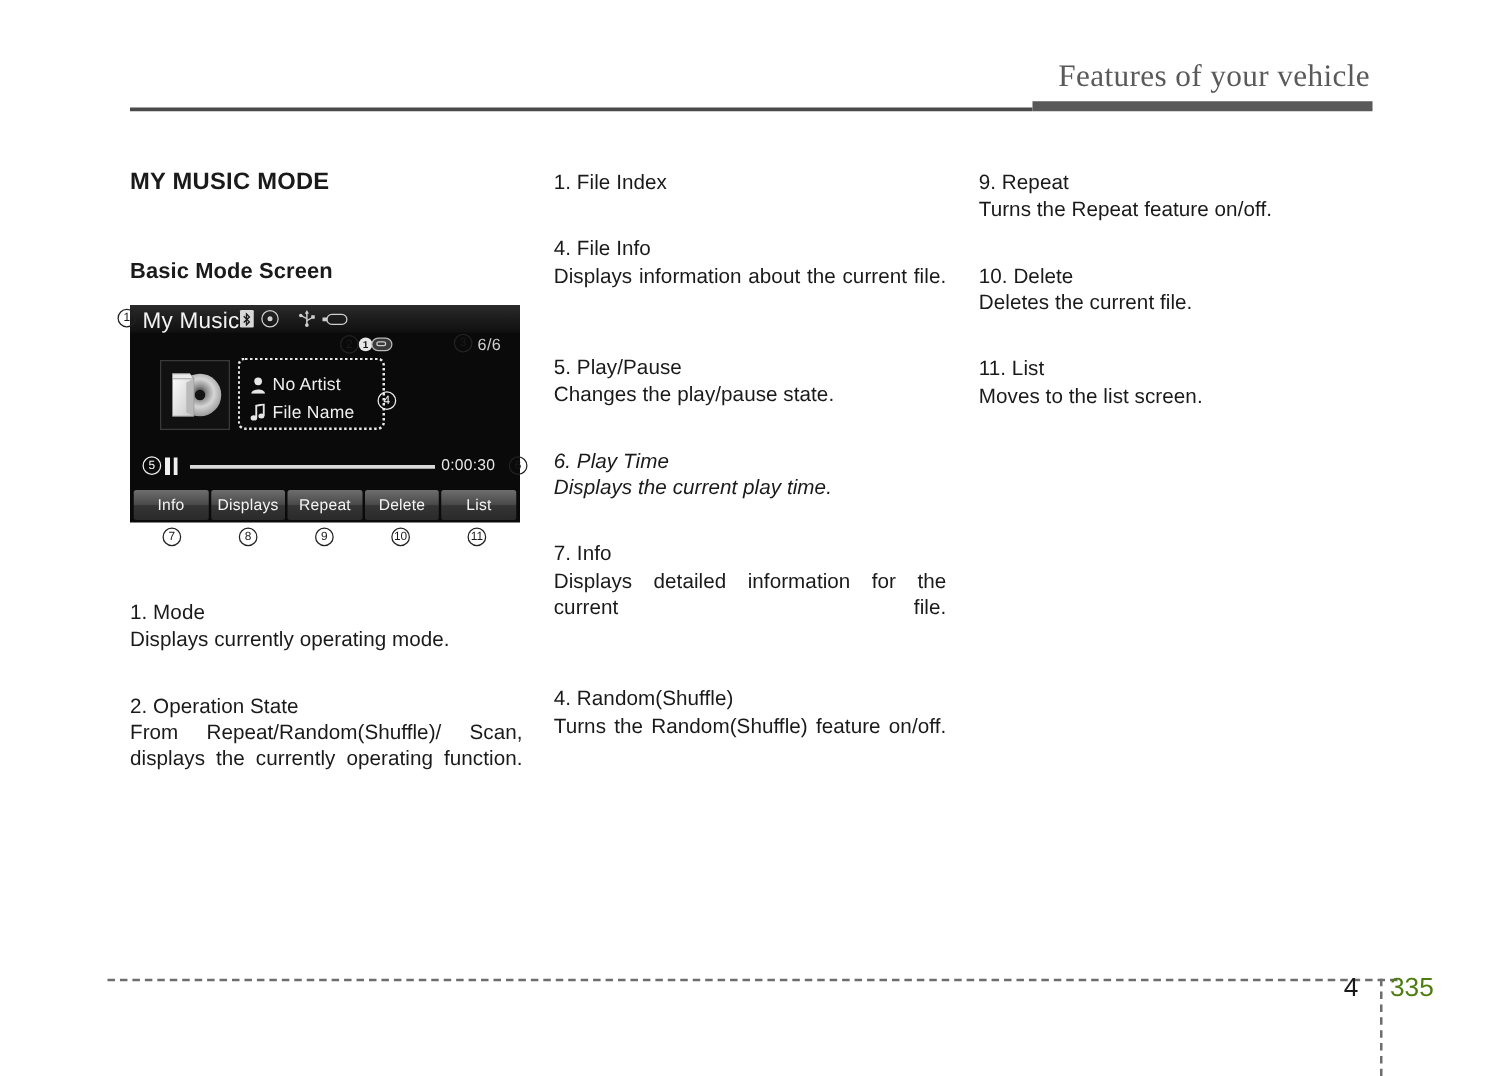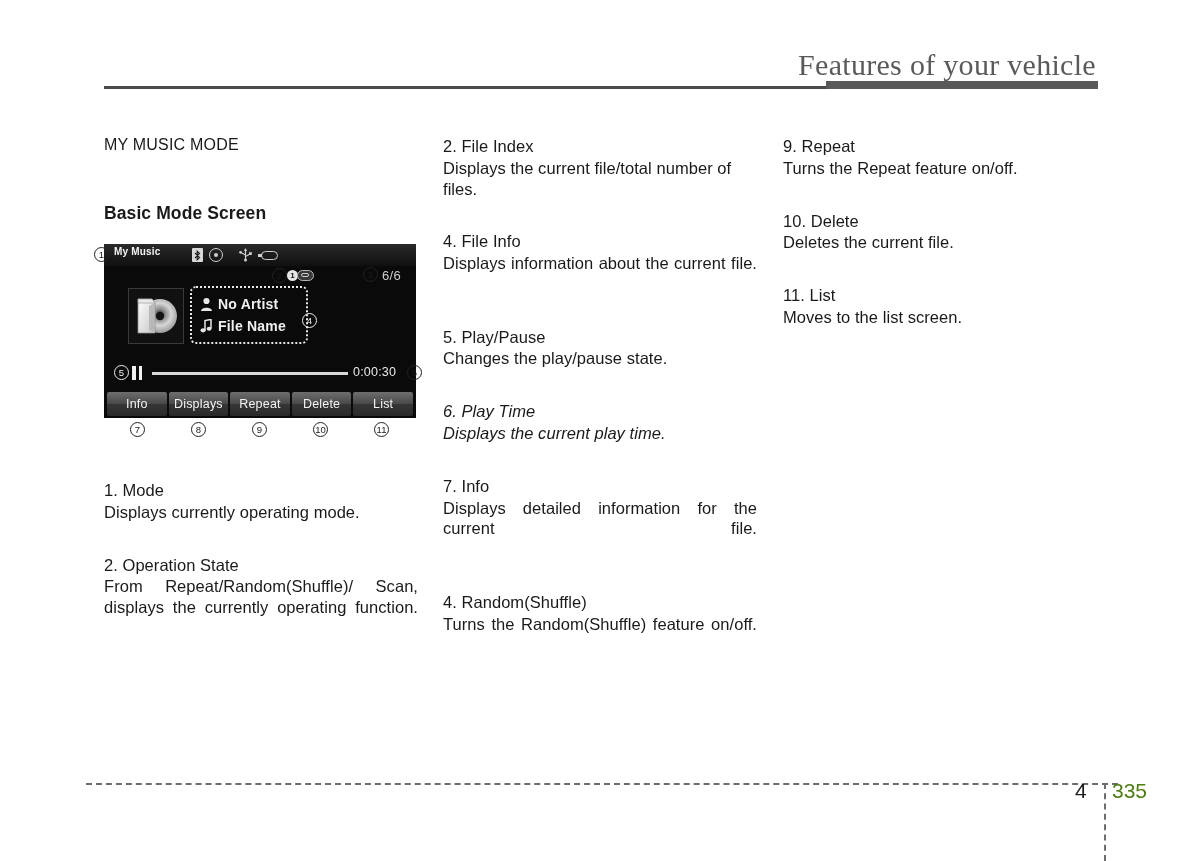--- a/index.html
+++ b/index.html
@@ -22,21 +22,21 @@
     left: 104px;
     top: 48px;
     width: 994px;
     height: 44px;
   }
   #header-title {
     position: absolute;
     right: 2px;
     top: 0;
     font-family: "Liberation Serif", serif;
-    font-size: 30px;
+    font-size: 25px;
     color: #5a5a5a;
     letter-spacing: 0.3px;
     white-space: nowrap;
   }
   #header-rule-thin {
     position: absolute;
     left: 0;
     top: 38px;
     width: 722px;
     height: 3px;
@@ -55,22 +55,22 @@
   .column {
     position: absolute;
     top: 136px;
   }
   #col-left  { left: 104px;  width: 312px; }
   #col-mid   { left: 443px;  width: 314px; }
   #col-right { left: 783px;  width: 314px; }
 
   h1.section-title {
     margin: 0;
-    font-size: 16px;
-    font-weight: normal;
+    font-size: 19px;
+    font-weight: bold;
     letter-spacing: 0.2px;
     line-height: 1.1;
   }
   h2.sub-title {
     margin: 50px 0 0 0;
     font-size: 17.5px;
     font-weight: bold;
     letter-spacing: 0.1px;
     line-height: 1.1;
   }
@@ -117,23 +117,23 @@
   
   #status-bar {
     position: absolute;
     left: 0; top: 0;
     width: 312px; height: 22px;
     background: linear-gradient(to bottom,#2b2b2b 0%,#1b1b1b 55%,#101010 100%);
   }
   #mode-label {
     position: absolute;
     left: 10px; top: 2px;
-    font-size: 10px;
+    font-size: 18px;
     color: #f2f2f2;
-    font-weight: 700;
+    font-weight: 400;
     letter-spacing: 0.2px;
   }
   .status-icon { position: absolute; top: 4px; }
   #bt-icon {
     left: 88px;
     width: 11px; height: 14px;
     background: #d8d8d8;
     border-radius: 1px;
     display: flex; align-items: center; justify-content: center;
   }
@@ -226,23 +226,22 @@
     position: absolute;
     left: 86px; top: 42px;
     width: 118px; height: 58px;
     border: 2px dotted #e8e8e8;
     border-radius: 6px;
     box-sizing: border-box;
     padding: 5px 0 0 6px;
   }
   .info-row {
     display: flex;
-    align-items: center;
+    align-items: flex-end;
     height: 22px;
-    font-weight: bold;
   }
   .info-row .glyph {
     width: 16px;
     display:flex; align-items:center; justify-content:center;
     margin-right: 4px;
   }
   .info-row .txt {
     font-size: 14px;
     color: #f0f0f0;
     letter-spacing: 0.2px;
@@ -482,22 +481,21 @@
     <p class="item-desc">Displays currently operating mode.</p>
   </div>
   <div class="item" style="margin-top:32px;">
     <p class="item-title">2. Operation State</p>
     <p class="item-desc justify">From Repeat/Random(Shuffle)/ Scan, displays the currently operating function.</p>
   </div>
 </div>
 
 <div id="col-mid" class="column">
   <div class="item" style="margin-bottom:32px;">
-    <p class="item-title">2. File Index</p>
-    <p class="item-desc">Displays the current file/total number of files.</p>
+    <p class="item-title">1. File Index</p>
   </div>
   <div class="item" style="margin-bottom:32px;">
     <p class="item-title">4. File Info</p>
     <p class="item-desc justify">Displays information about the current file.</p>
   </div>
   <div class="item" style="margin-bottom:32px;">
     <p class="item-title">5. Play/Pause</p>
     <p class="item-desc">Changes the play/pause state.</p>
   </div>
   <div class="item" style="margin-bottom:32px;font-style:italic;">

